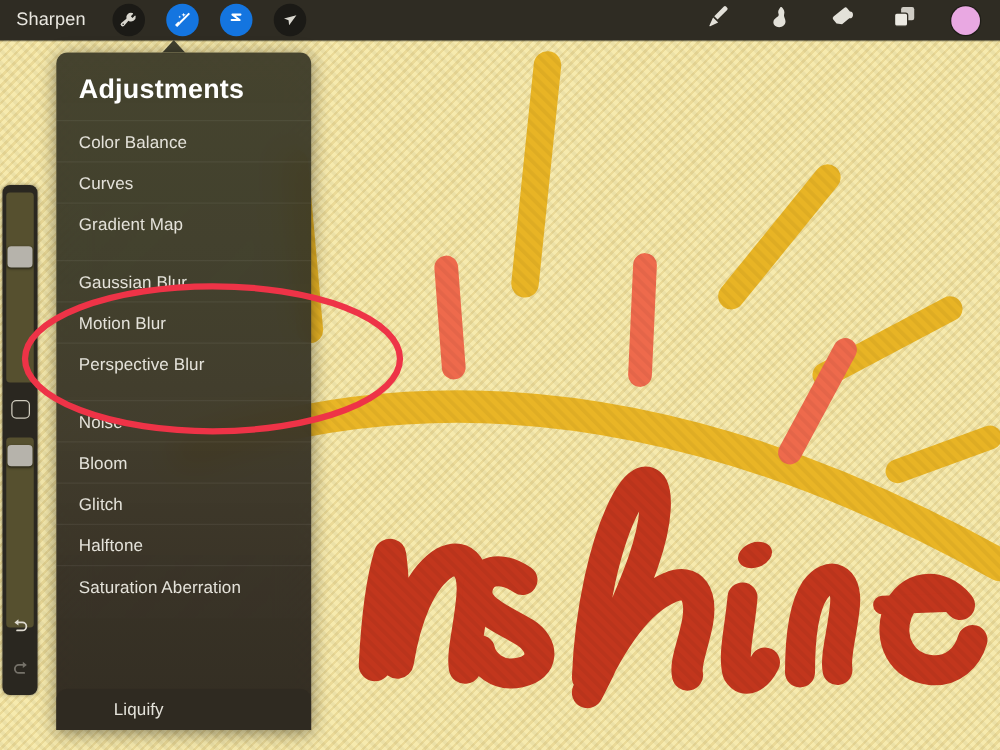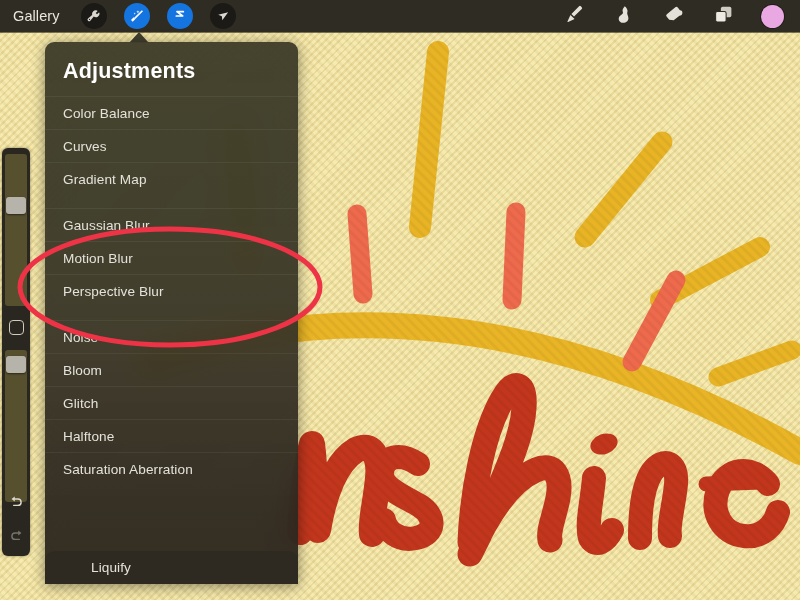--- a/index.html
+++ b/index.html
@@ -102,21 +102,21 @@
   .caret {
     position: absolute; left: 129px; top: 32px;
     width: 0; height: 0;
     border-left: 10px solid transparent;
     border-right: 10px solid transparent;
     border-bottom: 11px solid #41402f;
     z-index: 49;
   }
   .panel {
     position: absolute; left: 45px; top: 42px;
-    width: 253px;
+    width: 204px;
     z-index: 50;
     border-radius: 9px 9px 0 0;
     background: linear-gradient(180deg,
         rgba(60,58,40,0.95) 0%,
         rgba(56,55,38,0.94) 30%,
         rgba(53,49,36,0.93) 55%,
         rgba(46,40,31,0.94) 78%,
         rgba(40,34,27,0.95) 100%);
     backdrop-filter: blur(12px);
     box-shadow: 0 2px 14px rgba(0,0,0,.45);
@@ -206,21 +206,21 @@
           <path d="M 706 452 L 762 450" stroke-width="15"></path>
         </g>
         <ellipse cx="604" cy="412" rx="14" ry="10" fill="#c2361d" transform="rotate(-20 604 412)"></ellipse>
 
         <rect x="0" y="0" width="800" height="568" fill="url(#stripes)" opacity="0.5"></rect>
       </g>
     </svg>
   </div>
 
   <div class="topbar">
-    <div class="gallery-btn">Gallery</div>
+    <div class="gallery-btn">Sharpen</div>
 
     <div class="tool-group">
       <div class="tbtn">
         <span>
           <svg width="15" height="15" viewBox="0 0 24 24">
             <path fill="#d9d7cf" d="M21.7 6.3a1 1 0 0 0-1.6-.3l-2.5 2.5-2.1-2.1 2.5-2.5a1 1 0 0 0-.3-1.6 6 6 0 0 0-7.9 7.2L3.2 15a2.6 2.6 0 0 0 3.7 3.7l5.5-6.6a6 6 0 0 0 9.3-5.8zM5.6 17.6a1 1 0 1 1 0-2 1 1 0 0 1 0 2z"></path>
           </svg>
         </span>
       </div>
       <div class="tbtn active">

